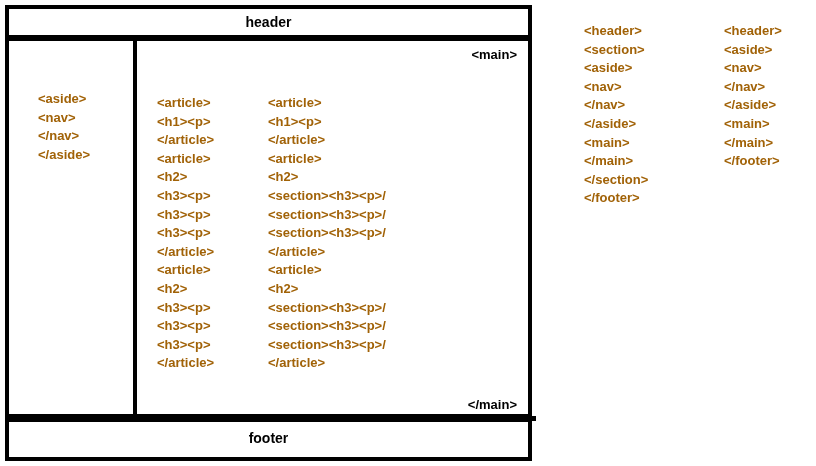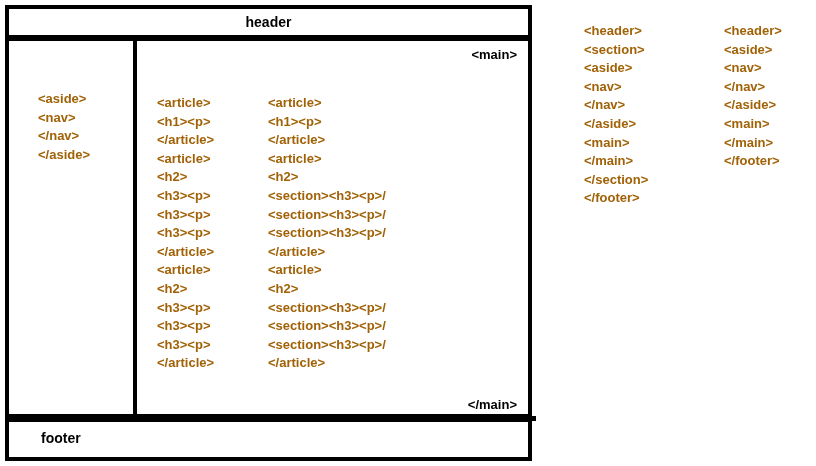--- a/index.html
+++ b/index.html
@@ -81,21 +81,21 @@
   #header-title {
     left: 0;
     top: 9px;
     width: 527px;
     text-align: center;
   }
   #footer-title {
     left: 0;
     top: 425px;
     width: 527px;
-    margin-left: 36px;
+    text-align: center;
   }
 
   .corner-tag {
     position: absolute;
     font-weight: bold;
     font-size: 13px;
     color: #000000;
     white-space: nowrap;
   }
   #main-open-tag {

